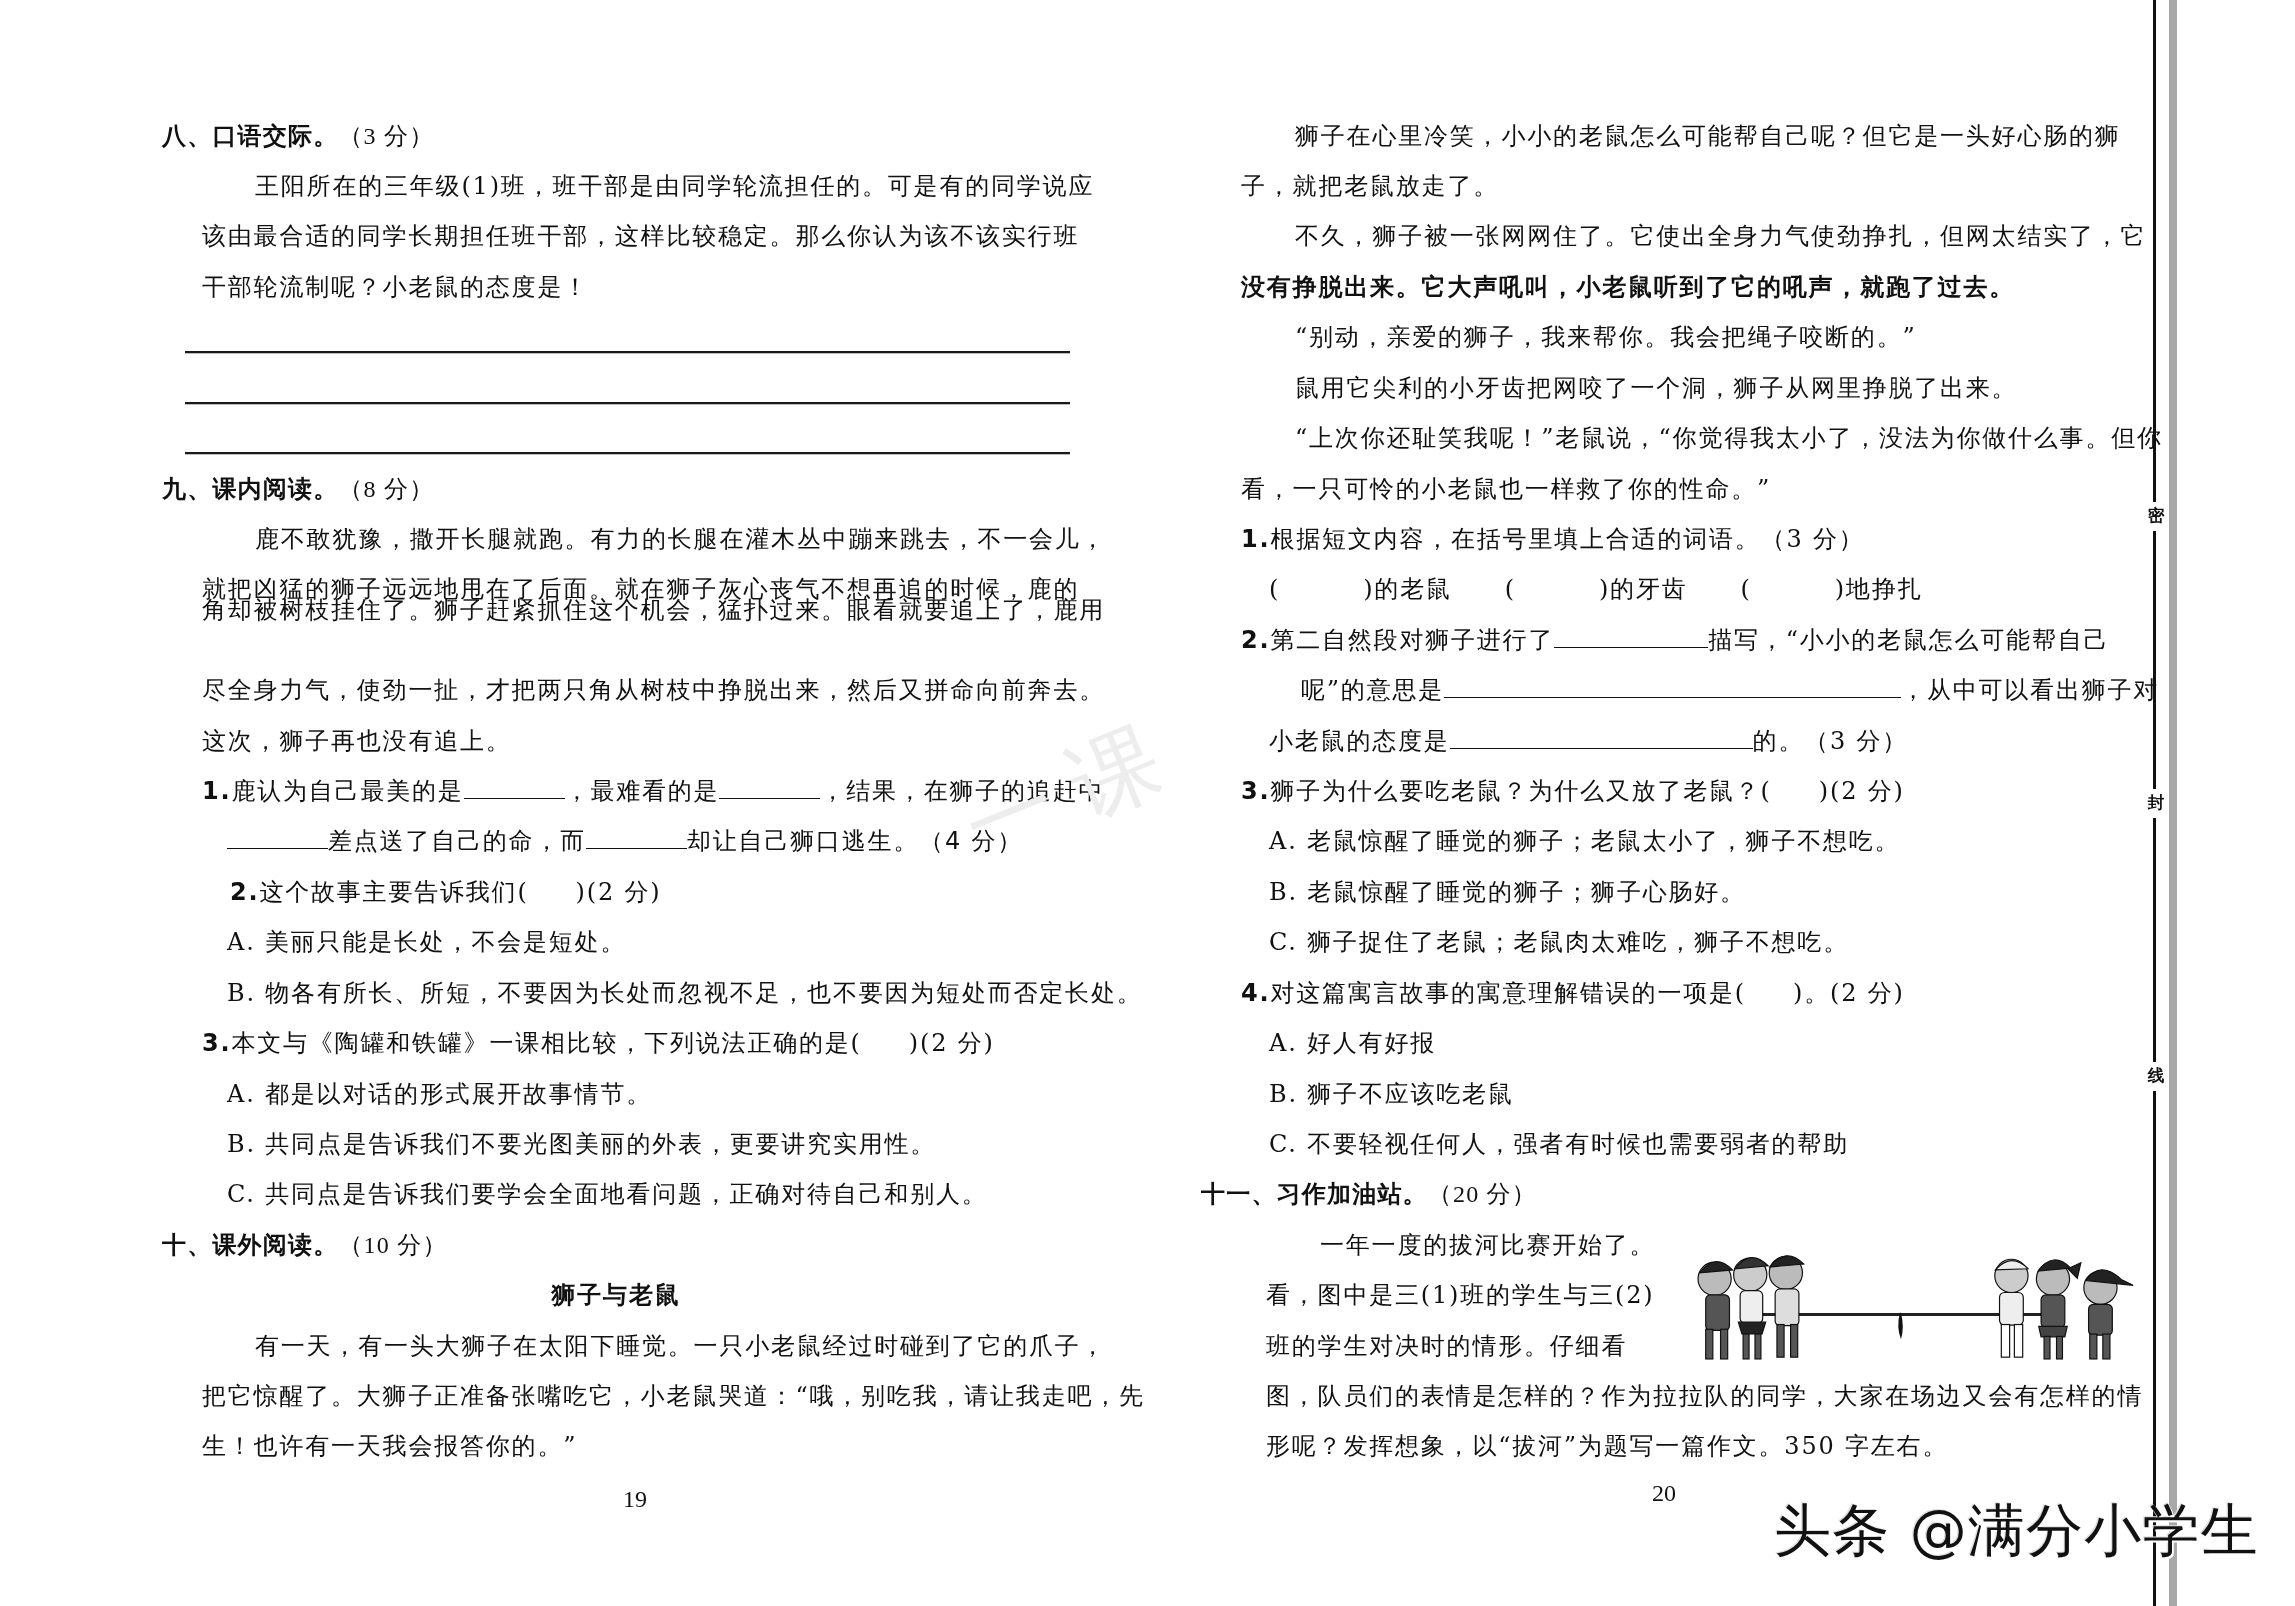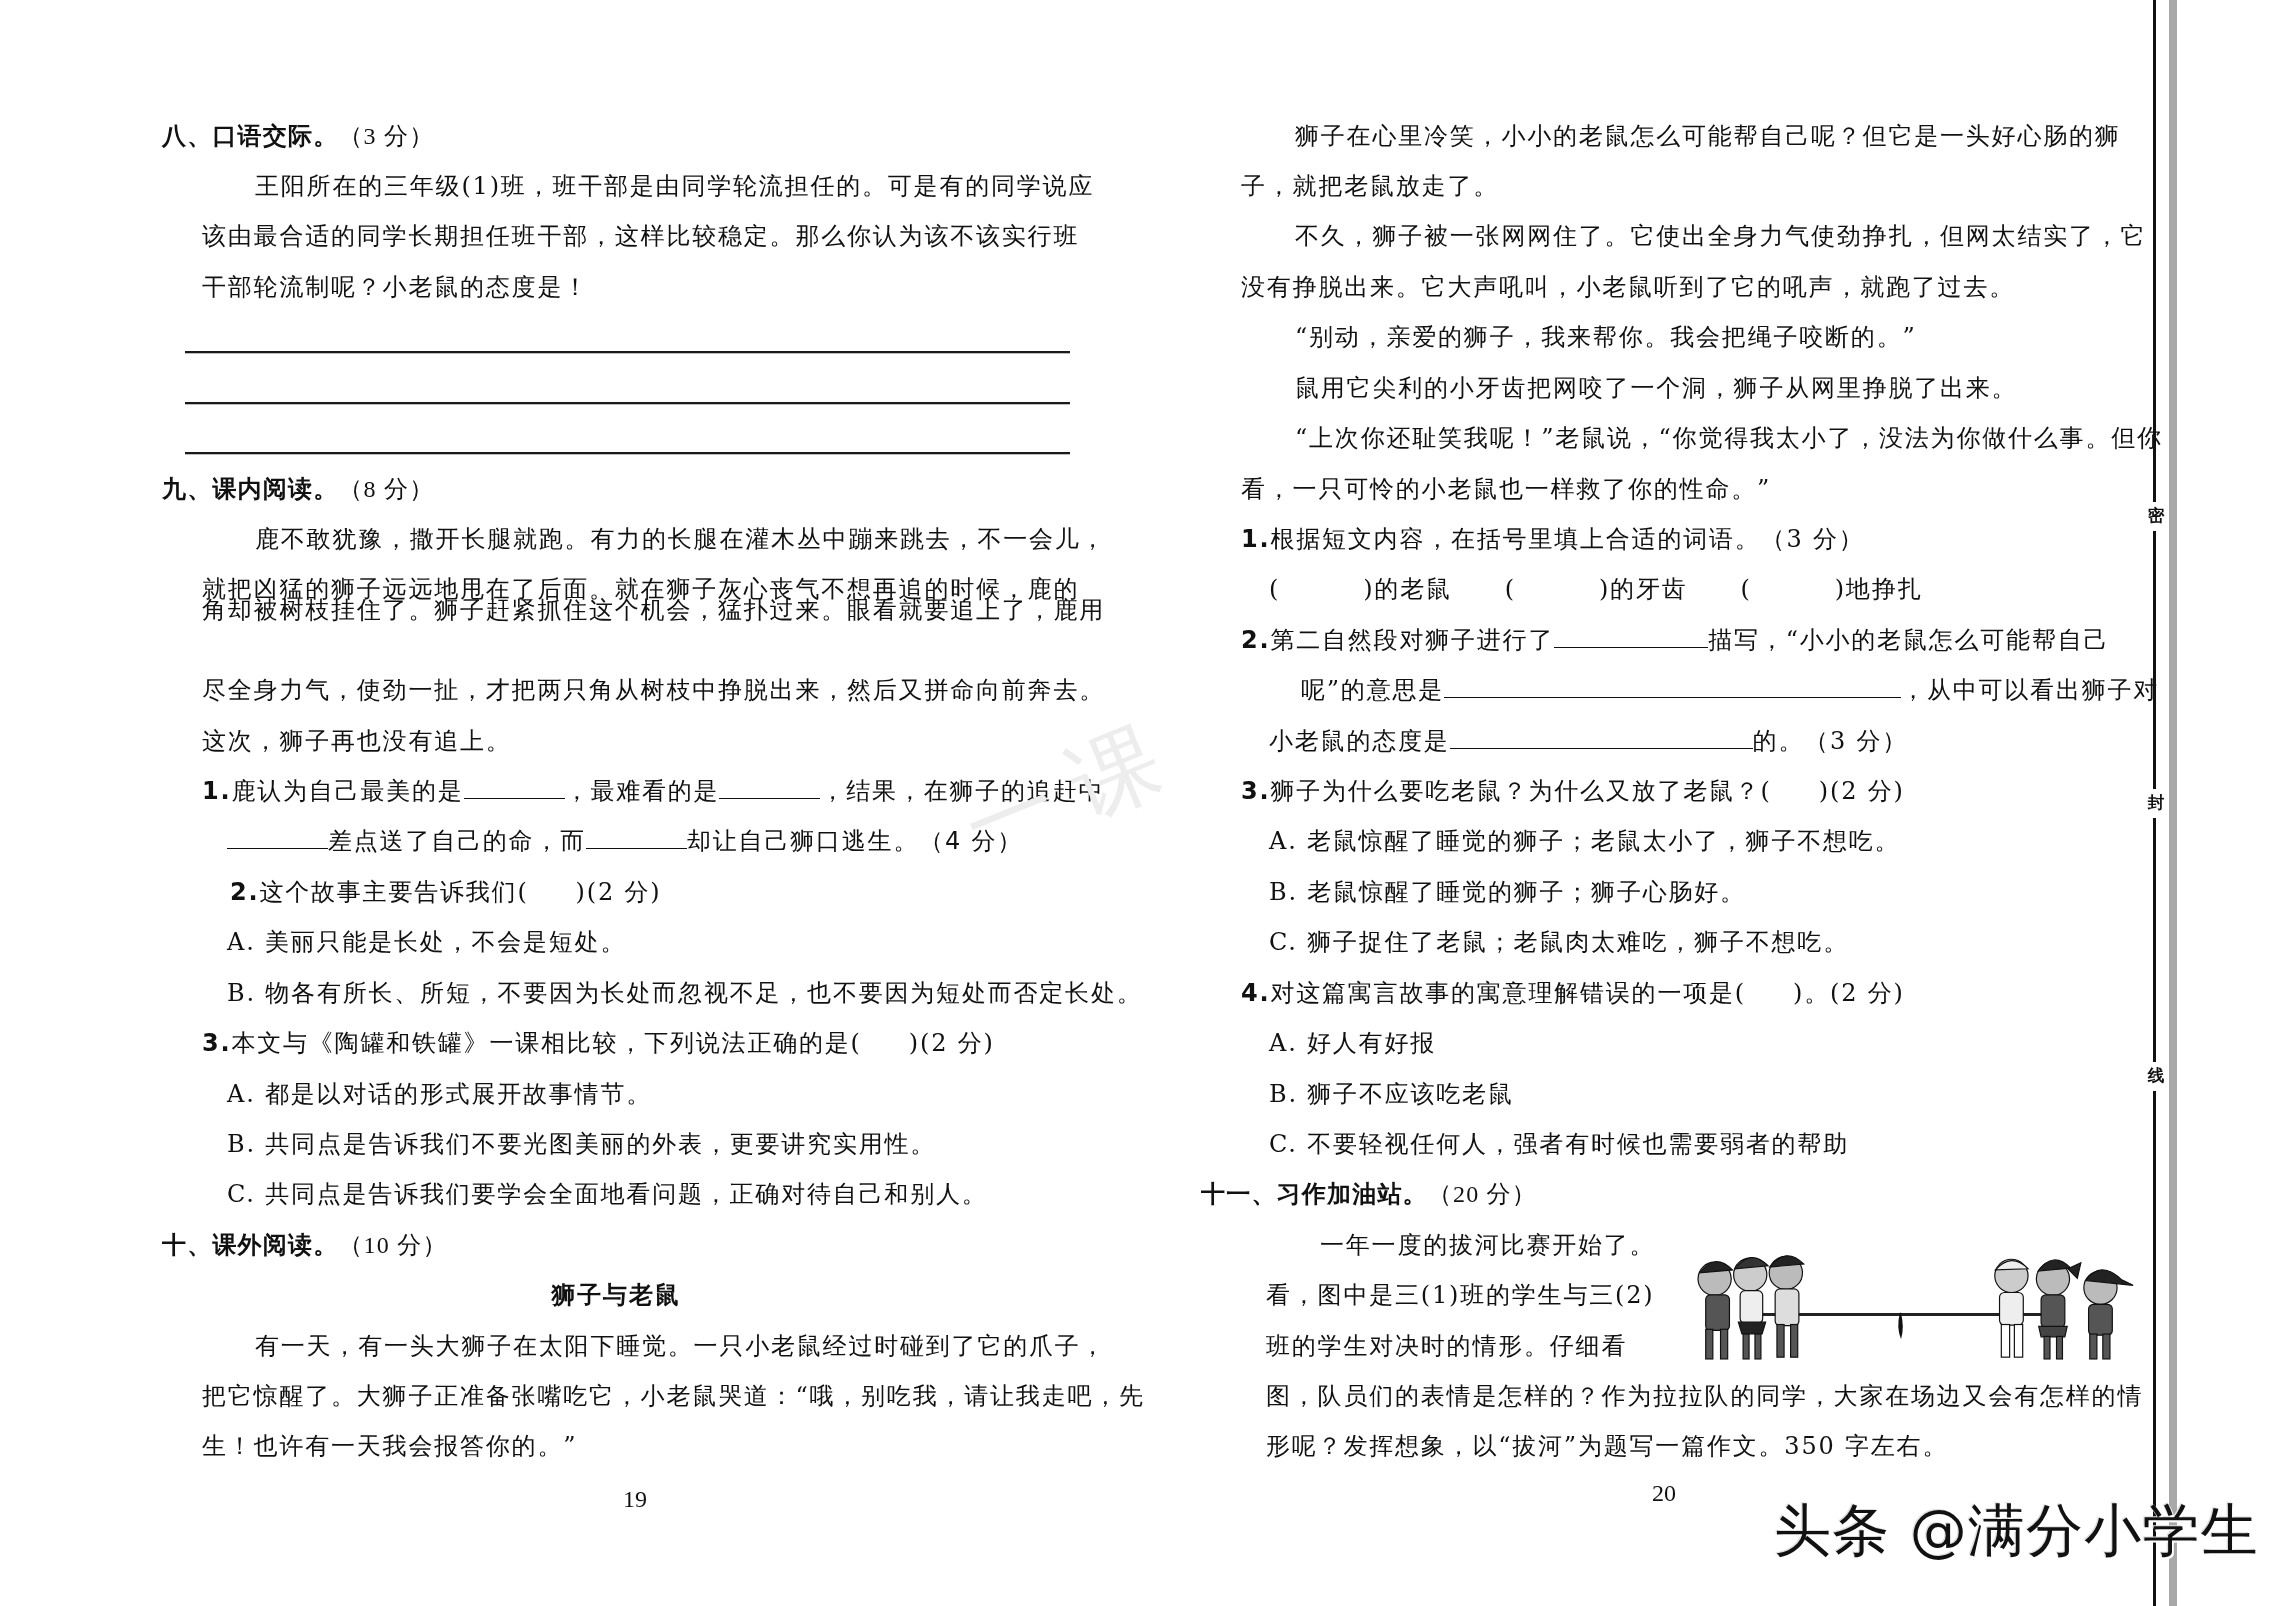--- a/index.html
+++ b/index.html
@@ -94,21 +94,21 @@
 
   <div class="pagenum" style="left:623px; top:1486px;">19</div>
 </div>
 
 <div class="faint-wm">一课</div>
 
 <div>
   <div class="line" style="left:1295px; top:122px;">狮子在心里冷笑，小小的老鼠怎么可能帮自己呢？但它是一头好心肠的狮</div>
   <div class="line" style="left:1241px; top:172px;">子，就把老鼠放走了。</div>
   <div class="line" style="left:1295px; top:222px;">不久，狮子被一张网网住了。它使出全身力气使劲挣扎，但网太结实了，它</div>
-  <div class="line" style="left:1241px; top:273px;">没有挣脱出来。它大声吼叫，小老鼠听到了它的吼声，就跑了过去。</div>
+  <div class="line" style="left:1241px; top:273px;font-weight:bold;">没有挣脱出来。它大声吼叫，小老鼠听到了它的吼声，就跑了过去。</div>
   <div class="line" style="left:1295px; top:323px;">“别动，亲爱的狮子，我来帮你。我会把绳子咬断的。”</div>
   <div class="line" style="left:1295px; top:374px;">鼠用它尖利的小牙齿把网咬了一个洞，狮子从网里挣脱了出来。</div>
   <div class="line" style="left:1295px; top:424px;">“上次你还耻笑我呢！”老鼠说，“你觉得我太小了，没法为你做什么事。但你</div>
   <div class="line" style="left:1241px; top:475px;">看，一只可怜的小老鼠也一样救了你的性命。”</div>
 
   <div class="line" style="left:1241px; top:525px;">
     <span class="qnum">1.</span><span>根据短文内容，在括号里填上合适的词语。</span><span>（3 分）</span>
   </div>
   <div class="line" style="left:1269px; top:575px;">
     <span>(<span class="paren-gap" style="width:83px;"></span>)</span><span>的老鼠</span><span class="paren-gap" style="width:53px;"></span><span>(<span class="paren-gap" style="width:83px;"></span>)</span><span>的牙齿</span><span class="paren-gap" style="width:53px;"></span><span>(<span class="paren-gap" style="width:83px;"></span>)</span><span>地挣扎</span>

